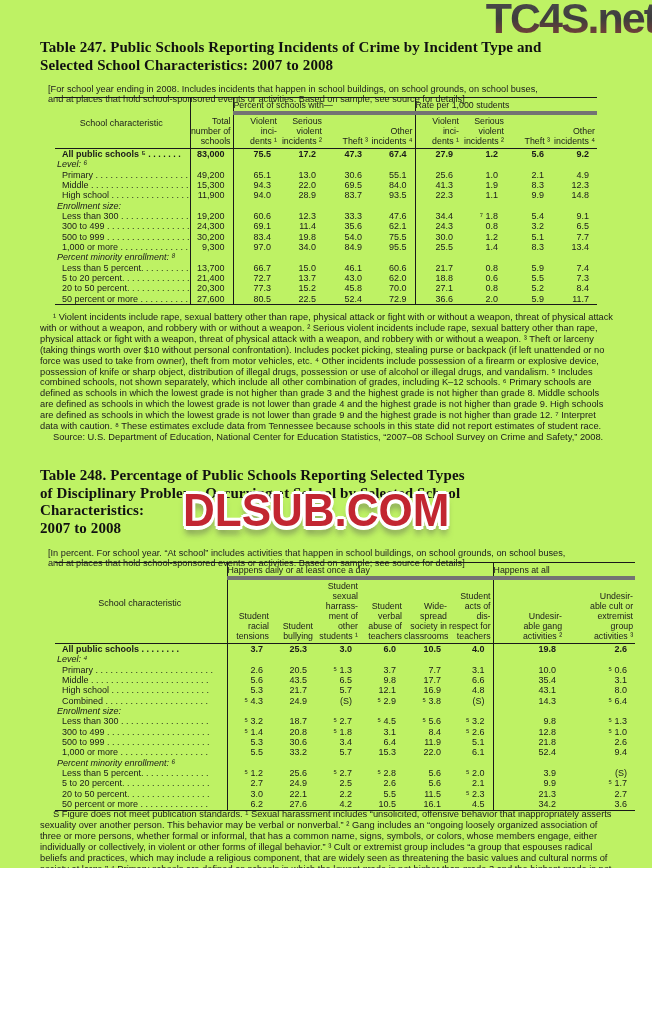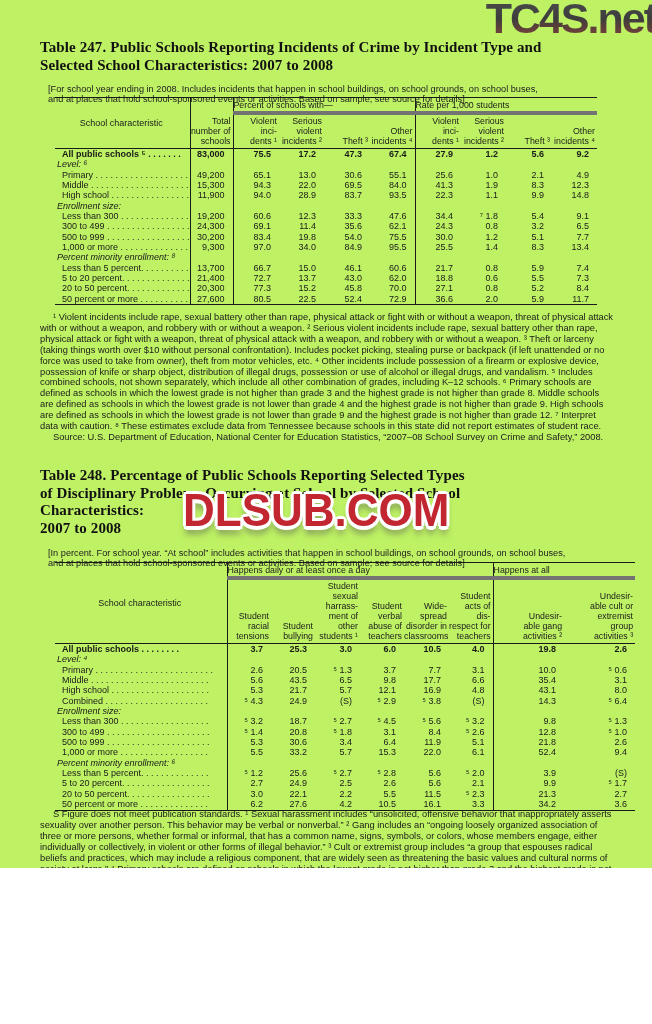--- a/index.html
+++ b/index.html
@@ -342,21 +342,21 @@
 harrass-
 ment of
 other
 students ¹</th>
         <th class="pre">Student
 verbal
 abuse of
 teachers</th>
         <th class="pre">Wide-
 spread
-disorder in
+society in
 classrooms</th>
         <th class="pre vr">Student
 acts of dis-
 respect for
 teachers</th>
         <th class="pre">Undesir-
 able gang
 activities ²</th>
         <th class="pre">Undesir-
 able cult or
@@ -531,21 +531,21 @@
           <td class="num">21.3</td>
           <td class="num">2.7</td>
         </tr>
         <tr>
           <td class="stub">50 percent or more . . . . . . . . . . . . . .</td>
           <td class="num">6.2</td>
           <td class="num">27.6</td>
           <td class="num">4.2</td>
           <td class="num">10.5</td>
           <td class="num">16.1</td>
-          <td class="num">3.3</td>
+          <td class="num">4.5</td>
           <td class="num">34.2</td>
           <td class="num">3.6</td>
         </tr>
       </tbody>
   </table>
 
   <div id="fnblock248" class="fnblock">
     <p>S Figure does not meet publication standards. ¹ Sexual harassment includes “unsolicited, offensive behavior that inappropriately asserts sexuality over another person. This behavior may be verbal or nonverbal.” ² Gang includes an “ongoing loosely organized association of three or more persons, whether formal or informal, that has a common name, signs, symbols, or colors, whose members engage, either individually or collectively, in violent or other forms of illegal behavior.” ³ Cult or extremist group includes “a group that espouses radical beliefs and practices, which may include a religious component, that are widely seen as threatening the basic values and cultural norms of society at large.” ⁴ Primary schools are defined as schools in which the lowest grade is not higher than grade 3 and the highest grade is not higher than grade 8. Middle schools are defined as schools in which the lowest grade level is not lower than grade 4 and the highest grade is not higher than grade 9. High schools are defined as schools in which the lowest grade is not lower than grade 9 and the highest grade is not higher than grade 12. Combined schools include all other combinations of grades, including K–12 schools. ⁵ Intepret data with caution. ⁶ These estimates exclude data from Tennessee because schools in this state did not report estimates of student race.</p>
     <p>Source: U.S. Department of Education, National Center for Education Statistics, “2007–08 School Survey on Crime and Safety,” 2008.</p>
   </div>

